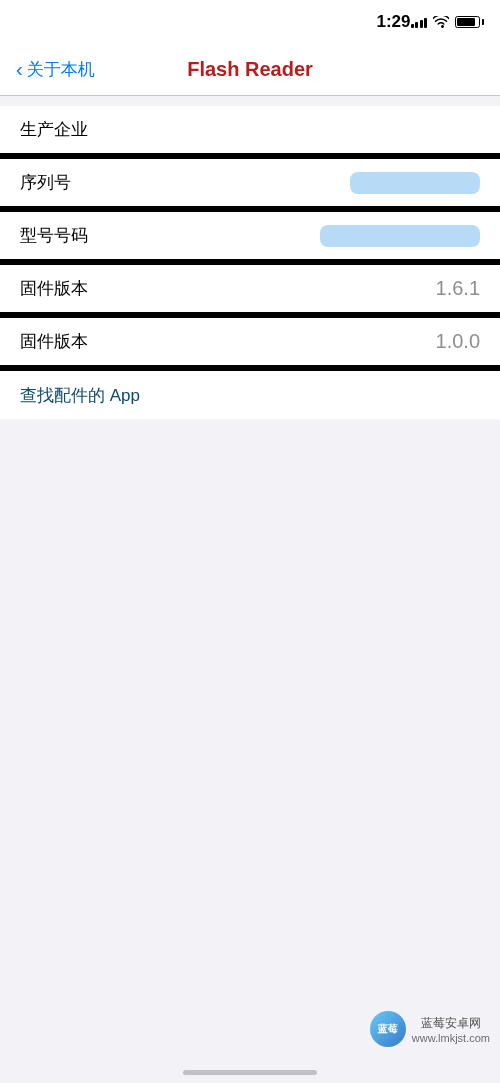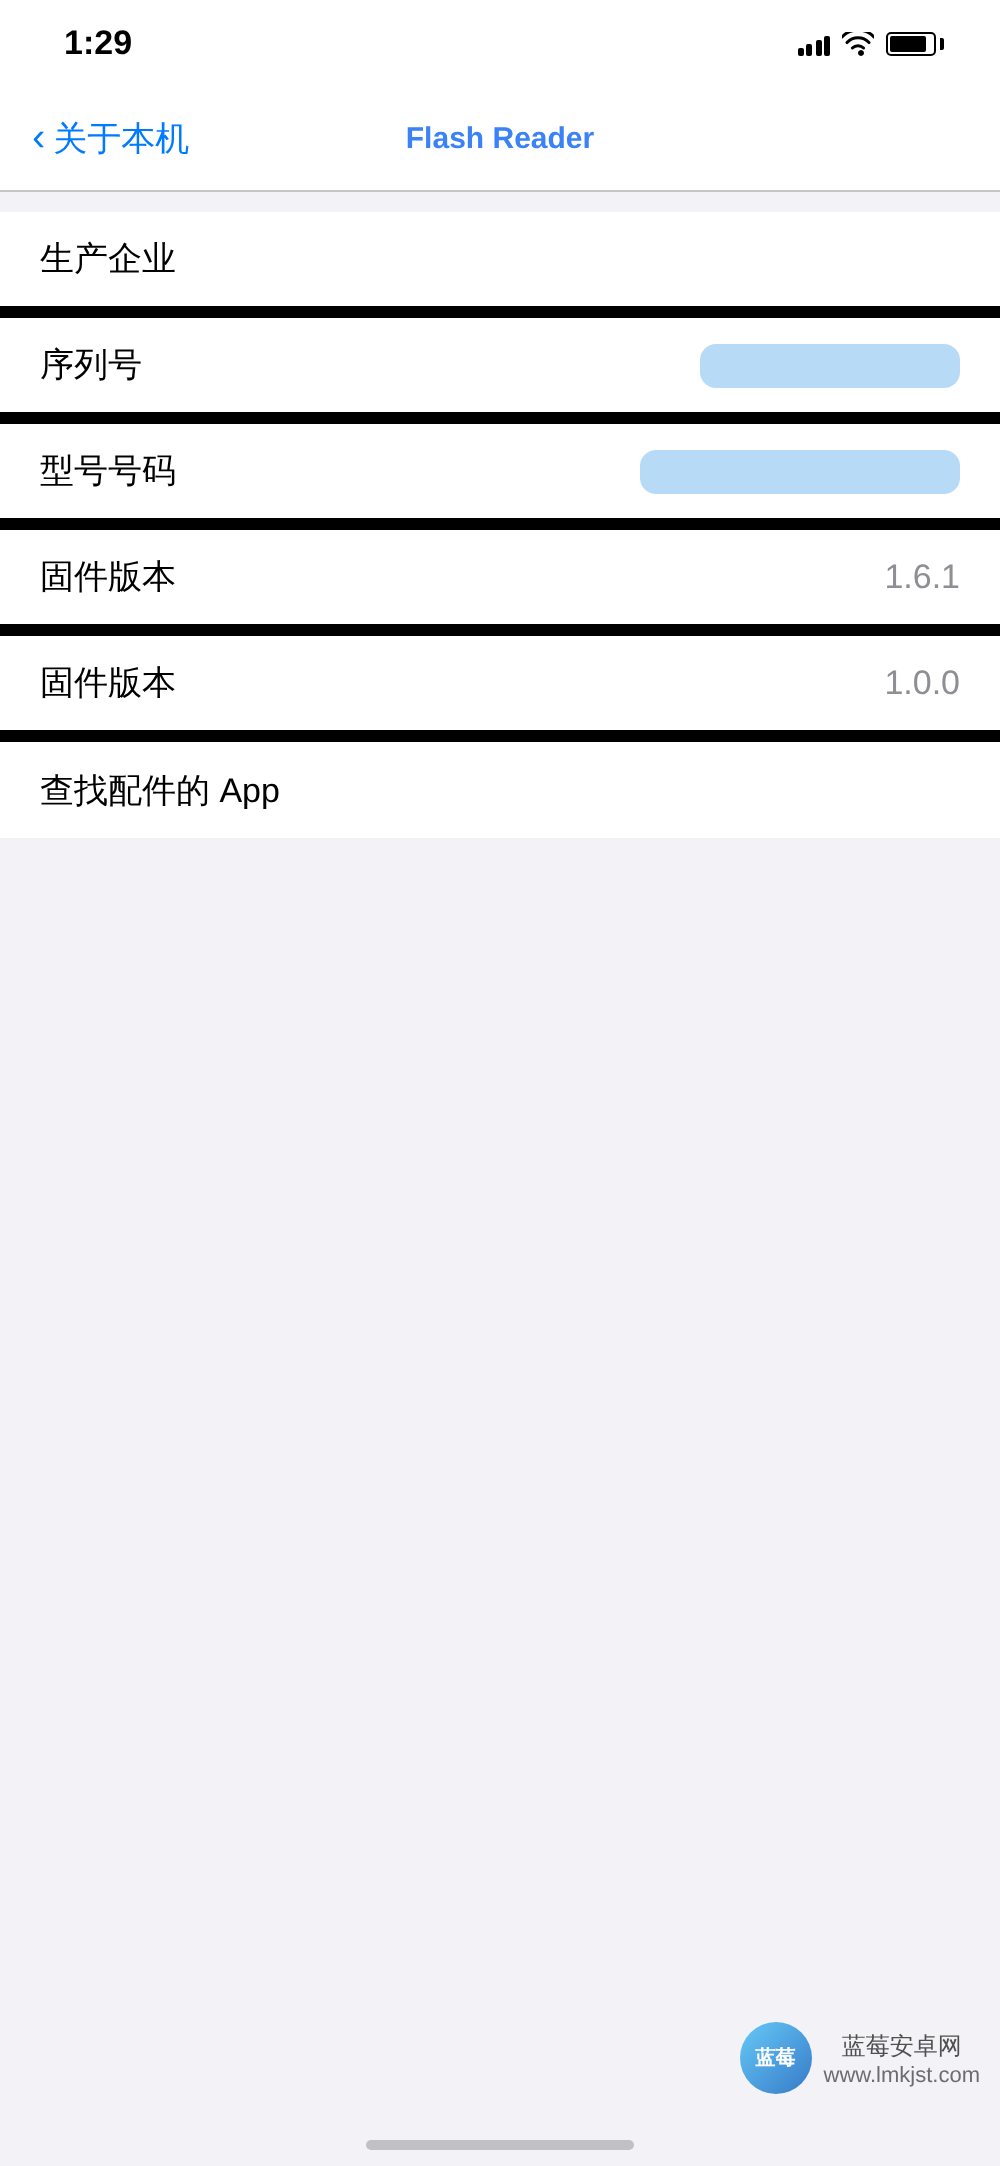--- a/index.html
+++ b/index.html
@@ -13,22 +13,22 @@
       overflow-x: hidden;
     }
 
     
     .status-bar {
       width: 100%;
       height: 44px;
       background: #fff;
       display: flex;
       align-items: center;
-      justify-content: space-between;
-      padding: 0 32px;
+      justify-content: flex-end;
+      padding: 0 20px;
     }
 
     .status-time {
       font-size: 17px;
       font-weight: 600;
       color: #000;
     }
 
     .status-icons {
       display: flex;
@@ -102,23 +102,23 @@
       gap: 4px;
     }
 
     .nav-back-chevron {
       font-size: 20px;
       line-height: 1;
       margin-top: -1px;
     }
 
     .nav-title {
-      font-size: 15px;
+      font-size: 20px;
       font-weight: 600;
-      color: #3b82f6;
+      color: #b91c1c;
     }
 
     
     .section-gap {
       height: 10px;
       background: #f2f2f7;
     }
 
     
     .settings-list {
@@ -139,21 +139,21 @@
     .settings-row:last-child {
       border-bottom: none;
     }
 
     .row-label {
       font-size: 17px;
       color: #000;
     }
 
     .row-value {
-      font-size: 17px;
+      font-size: 20px;
       color: #8e8e93;
     }
 
     
     .row-value-blurred {
       height: 22px;
       width: 160px;
       background: #aad4f5;
       border-radius: 8px;
       opacity: 0.85;
@@ -162,21 +162,21 @@
     .row-value-blurred-short {
       height: 22px;
       width: 130px;
       background: #aad4f5;
       border-radius: 8px;
       opacity: 0.85;
     }
 
     
     .settings-row-link .row-label {
-      color: #000000;
+      color: #0c4a6e;
       font-size: 17px;
     }
 
     
     .bottom-area {
       flex: 1;
       background: #f2f2f7;
       min-height: 520px;
     }
 

